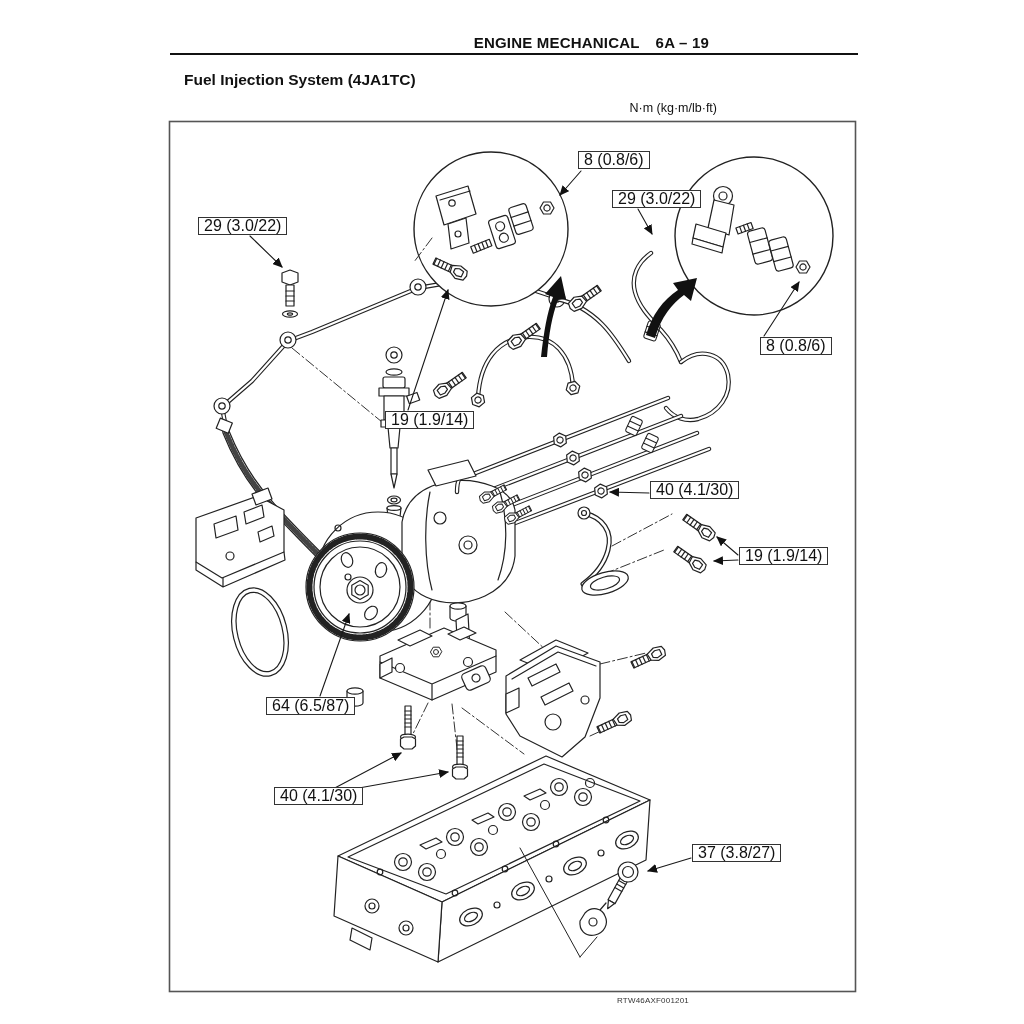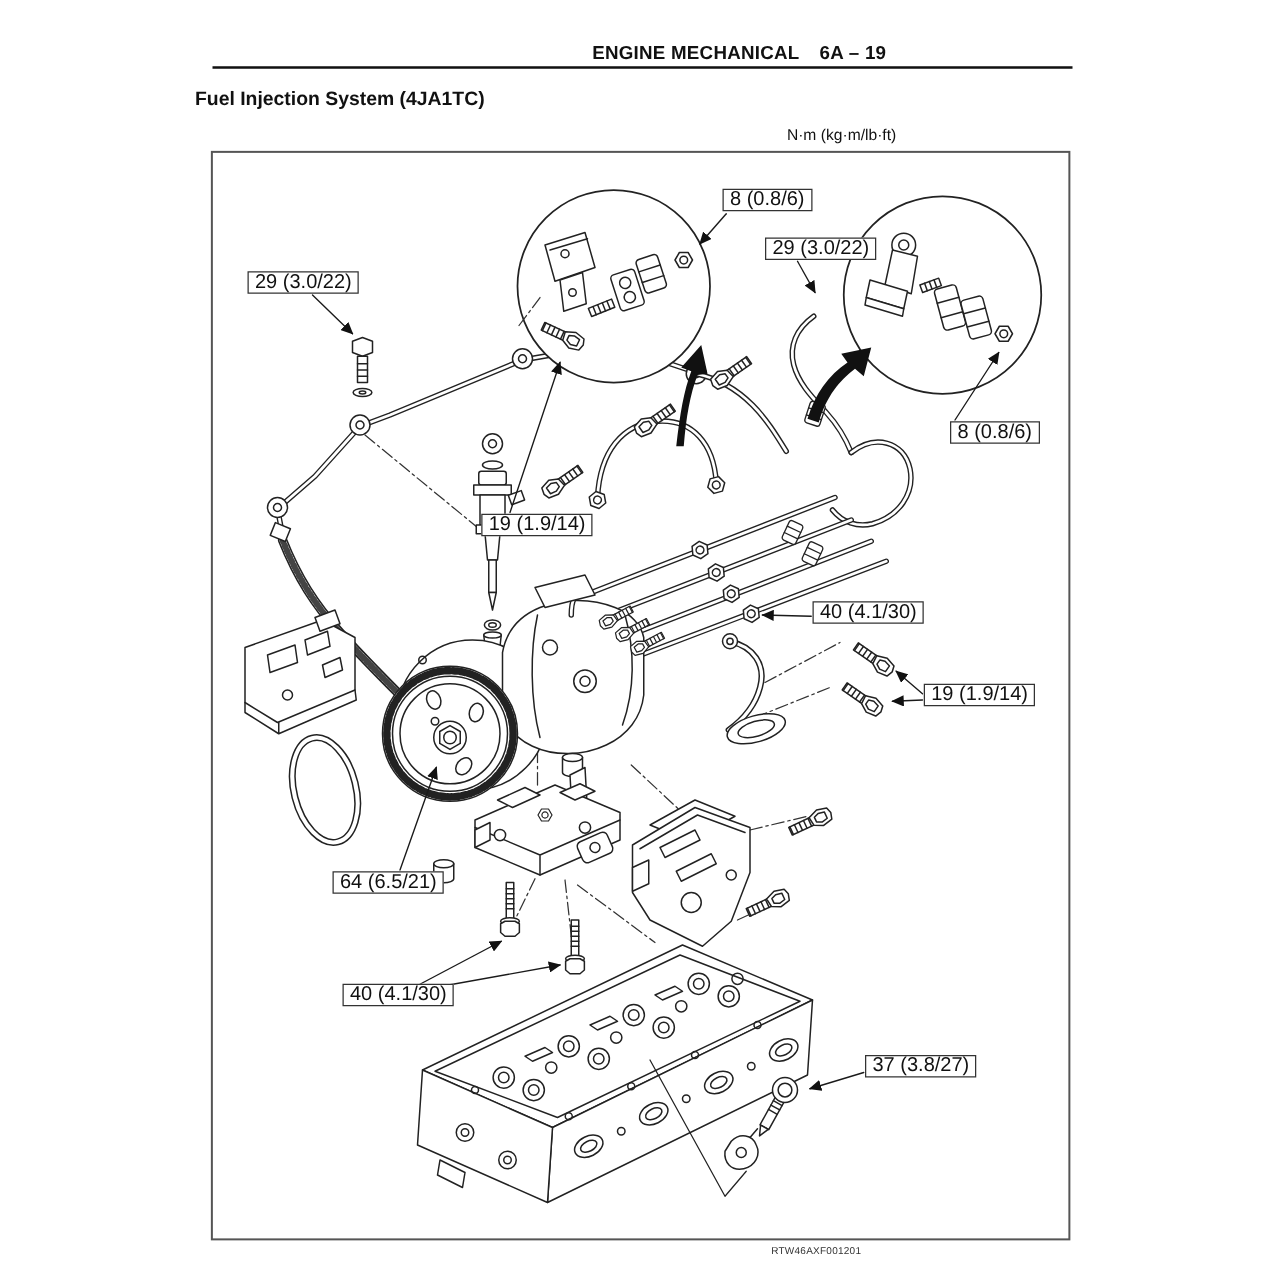--- a/index.html
+++ b/index.html
@@ -2,21 +2,21 @@
 <html><head>
 <meta charset="utf-8">
 <style>
   html,body{margin:0;padding:0;background:#fff;}
   .page{position:relative;width:875px;height:1024px;background:#fff;overflow:hidden;
         font-family:"Liberation Sans",sans-serif;color:#111;}
   .hdr{position:absolute;top:34px;right:166px;font-size:15px;font-weight:bold;
        letter-spacing:.2px;white-space:nowrap;}
   .hdr .sec{margin-right:16px;}
   .rule{position:absolute;top:53px;left:170px;width:688px;height:2px;background:#111;}
-  .ttl{position:absolute;top:71px;left:156px;font-size:15.5px;font-weight:bold;white-space:nowrap;text-align:right;}
+  .ttl{position:absolute;top:71px;left:184px;font-size:15.5px;font-weight:bold;white-space:nowrap;text-align:right;}
   .units{position:absolute;top:101px;right:158px;font-size:12.5px;white-space:nowrap;}
   .figcode{position:absolute;top:996px;right:186px;font-size:8px;color:#333;letter-spacing:.2px;text-align:right;}
   svg.diagram{position:absolute;left:0;top:0;}
   .co{position:absolute;z-index:5;background:#fff;border:1px solid #333;
       font-size:16px;line-height:14px;padding:1px 5px;white-space:nowrap;}
   .po{fill:none;stroke:#222;stroke-width:4.4;stroke-linecap:round;stroke-linejoin:round;}
   .pi{fill:none;stroke:#fff;stroke-width:2.2;stroke-linecap:round;stroke-linejoin:round;}
   .so{fill:none;stroke:#222;stroke-width:5;stroke-linecap:round;}
   .si{fill:none;stroke:#fff;stroke-width:2.6;stroke-linecap:round;}
   .dd{fill:none;stroke:#333;stroke-width:1;stroke-dasharray:10 3 2 3;}
@@ -398,17 +398,17 @@
     </g>
   </svg>
 
   <div class="co" style="left:198px;top:217px;">29 (3.0/22)</div>
   <div class="co" style="left:578px;top:151px;">8 (0.8/6)</div>
   <div class="co" style="left:612px;top:190px;">29 (3.0/22)</div>
   <div class="co" style="left:760px;top:337px;">8 (0.8/6)</div>
   <div class="co" style="left:385px;top:411px;">19 (1.9/14)</div>
   <div class="co" style="left:650px;top:481px;">40 (4.1/30)</div>
   <div class="co" style="left:739px;top:547px;">19 (1.9/14)</div>
-  <div class="co" style="left:266px;top:697px;">64 (6.5/21)</div>
+  <div class="co" style="left:266px;top:697px;">64 (6.5/87)</div>
   <div class="co" style="left:274px;top:787px;">40 (4.1/30)</div>
   <div class="co" style="left:692px;top:844px;">37 (3.8/27)</div>
 
 </div>
 
 </body></html>

